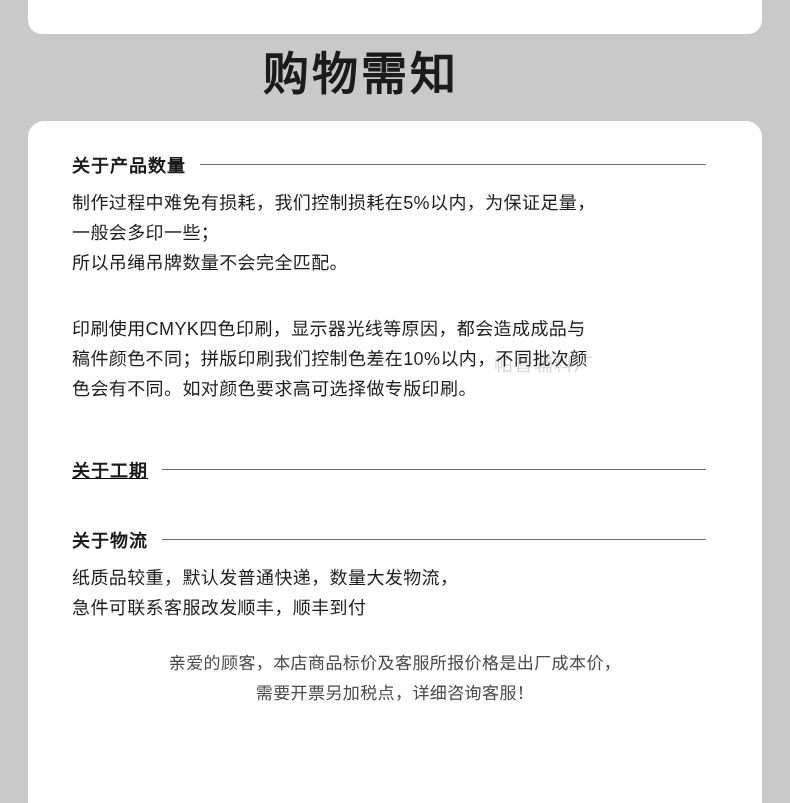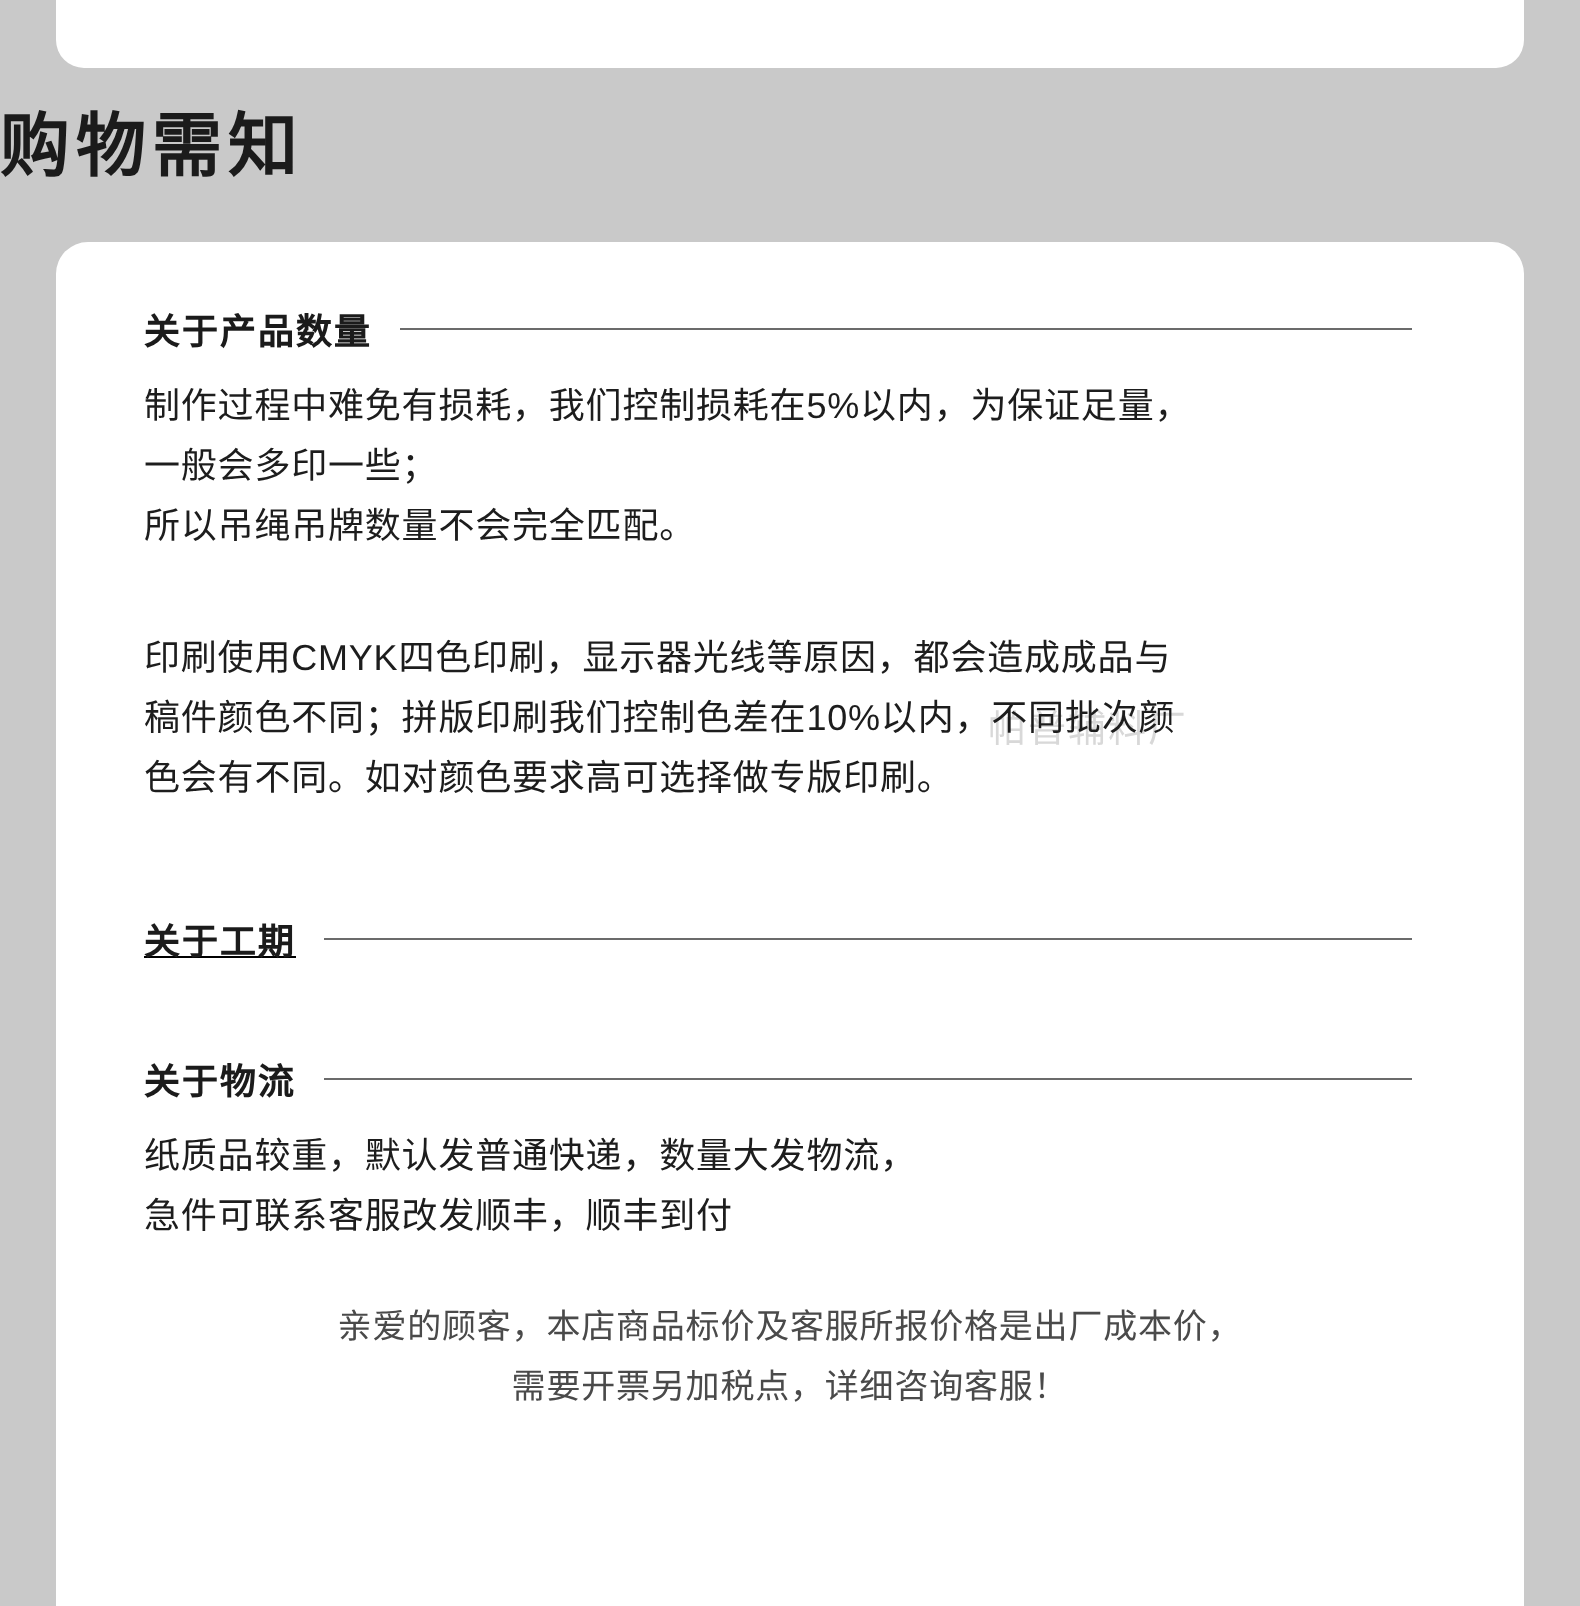--- a/index.html
+++ b/index.html
@@ -28,21 +28,22 @@
     height: 34px;
     background: #ffffff;
     border-bottom-left-radius: 14px;
     border-bottom-right-radius: 14px;
   }
   .title {
     position: absolute;
     left: 0;
     top: 52px;
     width: 722px;
-    font-size: 35px;
+    text-align: center;
+    font-size: 46px;
     font-weight: bold;
     color: #1b1b1b;
     letter-spacing: 3px;
     line-height: 44px;
   }
   .card {
     position: absolute;
     left: 28px;
     top: 121px;
     width: 734px;

